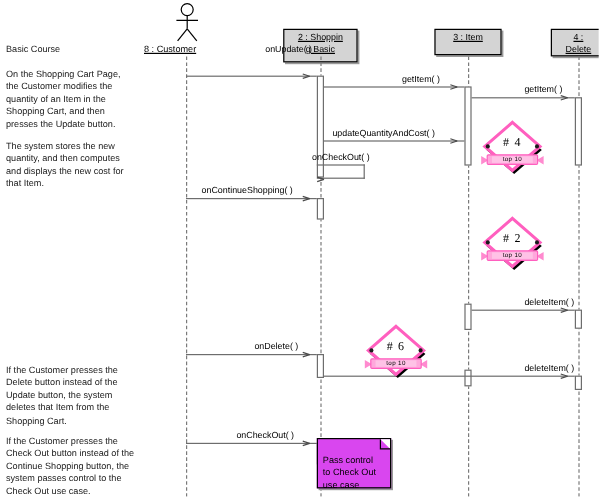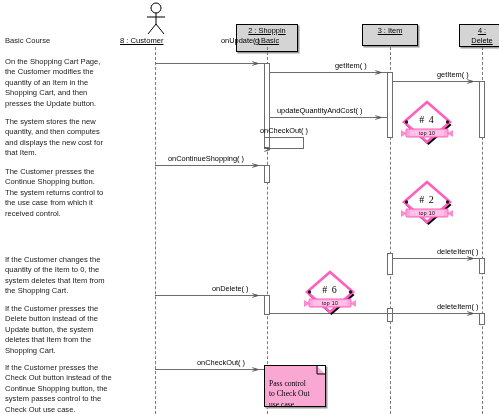--- a/index.html
+++ b/index.html
@@ -110,29 +110,28 @@
     box-sizing: border-box;
     border: 1px solid #6d6d6d;
     border-left: none;
     background: transparent;
   }
 
   
   .note {
     position: absolute;
     box-sizing: border-box;
-    background: #f9a8d4;
+    background: #d946ef;
     border: 1px solid #000;
     box-shadow: 1.5px 1.5px 0 #9a9a9a;
     font-size: 7.6px;
     line-height: 10.2px;
     padding: 3px 4px 2px 4px;
     color: #000;
     white-space: pre-line;
-    font-family: Liberation Serif, serif;
   }
   .note-fold {
     position: absolute;
     top: 0; right: 0;
     width: 0; height: 0;
     border-left: 8px solid transparent;
     border-top: 8px solid #ffffff;
   }
   .note-fold-edge {
     position: absolute;
@@ -170,29 +169,20 @@
   <div class="narrative" style="top:36px;">Basic Course</div>
   <div class="narrative" style="top:117px;">The system stores the new
 quantity, and then computes
 and displays the new cost for
 that Item.</div>
   <div class="narrative" style="top:57px;">On the Shopping Cart Page,
 the Customer modifies the
 quantity of an Item in the
 Shopping Cart, and then
 presses the Update button.</div>
-  <div class="narrative" style="top:167px;">The Customer presses the
-Continue Shopping button.
-The system returns control to
-the use case from which it
-received control.</div>
-  <div class="narrative" style="top:255px;">If the Customer changes the
-quantity of the Item to 0, the
-system deletes that Item from
-the Shopping Cart.</div>
   <div class="narrative" style="top:304px;">If the Customer presses the
 Delete button instead of the
 Update button, the system
 deletes that Item from the
 Shopping Cart.</div>
   <div class="narrative" style="top:363px;">If the Customer presses the
 Check Out button instead of the
 Continue Shopping button, the
 system passes control to the
 Check Out use case.</div>

